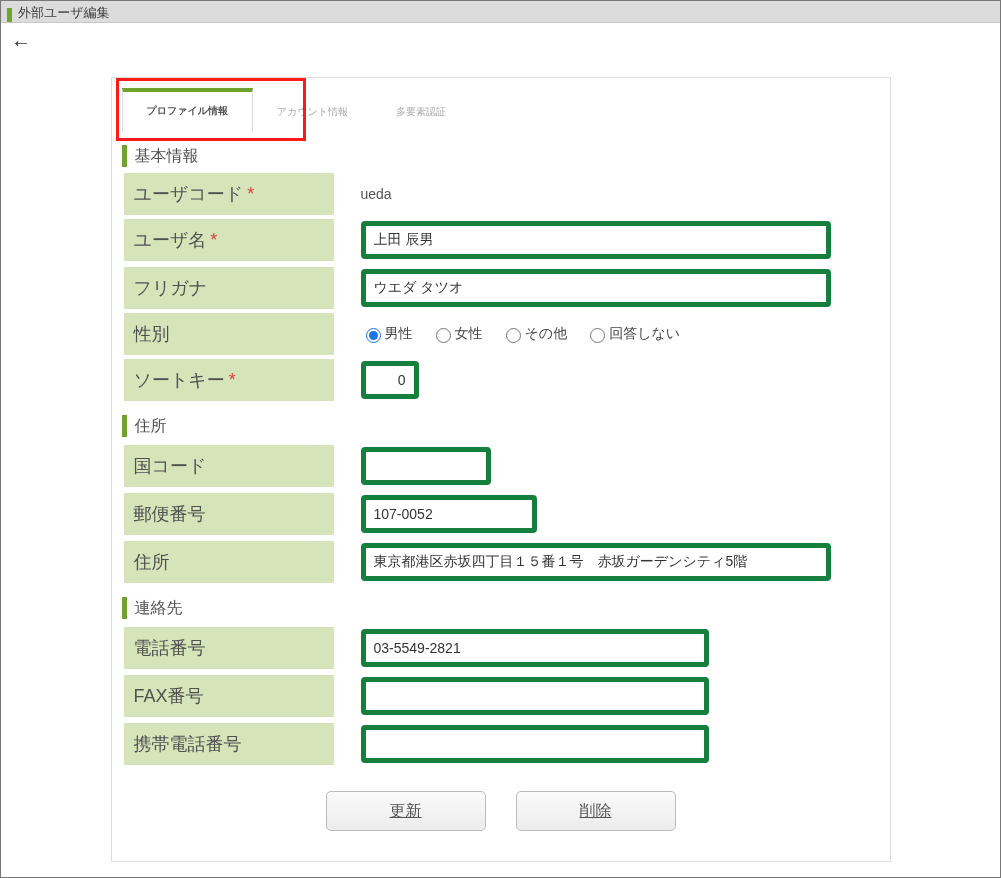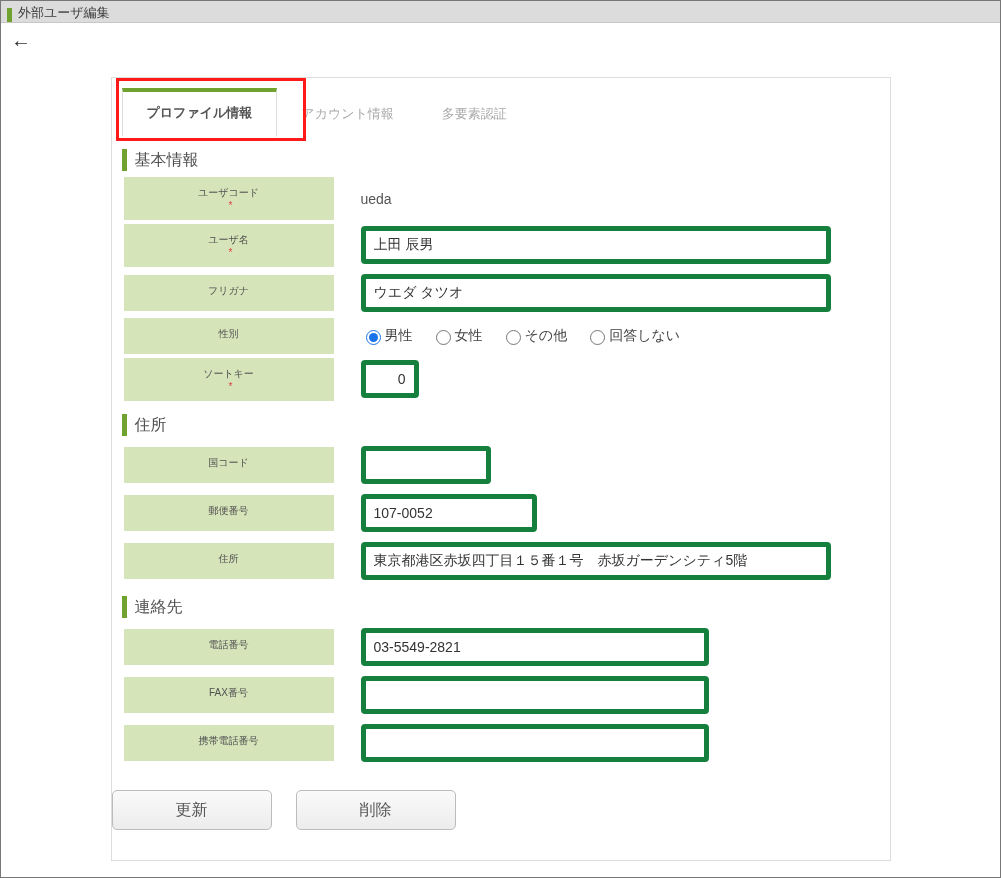--- a/index.html
+++ b/index.html
@@ -59,21 +59,21 @@
   }
   .tabs-row {
     display: flex;
     align-items: flex-end;
     padding-left: 10px;
     padding-top: 10px;
     position: relative;
   }
   .tab {
     padding: 16px 24px 14px 24px;
-    font-size: 13px;
+    font-size: 10px;
     color: #aaa;
     cursor: pointer;
   }
   .tab.active {
     color: #555;
     font-weight: 600;
     border-top: 4px solid #6fa22f;
     border-left: 1px solid #ddd;
     border-right: 1px solid #ddd;
     border-bottom: 1px solid #fff;
@@ -106,25 +106,24 @@
     display: flex;
     align-items: center;
     margin: 2px 12px;
     min-height: 36px;
   }
   .form-label {
     width: 210px;
     background: #d6e4ba;
     padding: 9px 10px;
     color: #505050;
-    font-size: 10px;
+    font-size: 18px;
     min-height: 36px;
     display: flex;
     align-items: center;
-    flex-direction: column;
   }
   .req {
     color: #e04040;
     margin-left: 4px;
   }
   .form-value {
     flex: 1;
     padding: 4px 27px;
     display: flex;
     align-items: center;
@@ -153,22 +152,24 @@
     margin-right: 6px;
   }
   .radio-group input[type="radio"] {
     accent-color: #1a73e8;
     width: 15px;
     height: 15px;
     margin-right: 4px;
   }
   .actions {
     display: flex;
-    gap: 24px;
+    justify-content: center;
+    gap: 30px;
     margin-top: 24px;
+    text-decoration: underline;
   }
   .btn {
     width: 160px;
     height: 40px;
     border: 1px solid #bbb;
     border-radius: 5px;
     background: linear-gradient(#fafafa,#ececec);
     font-size: 16px;
     color: #555;
     cursor: pointer;

